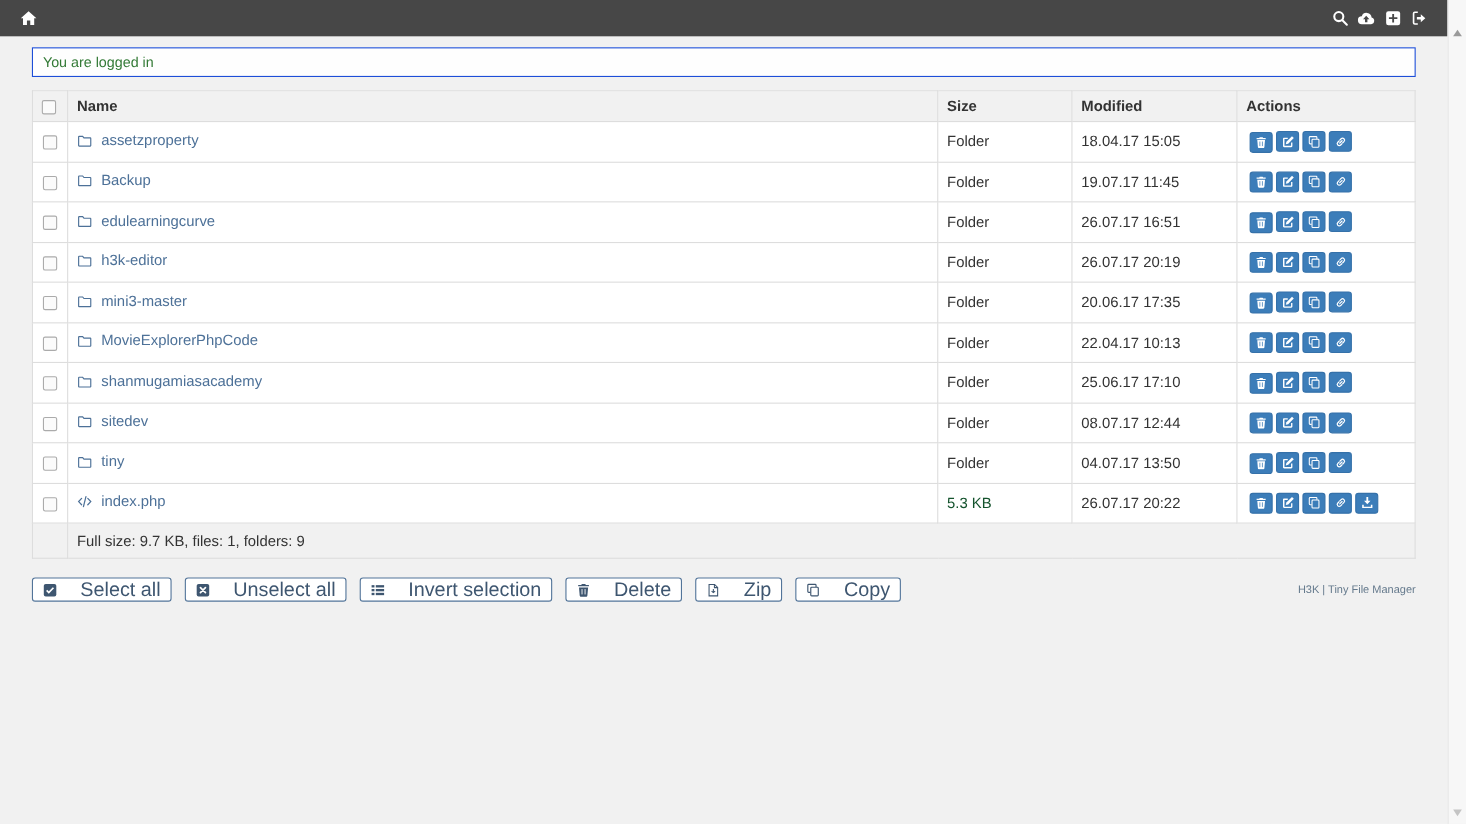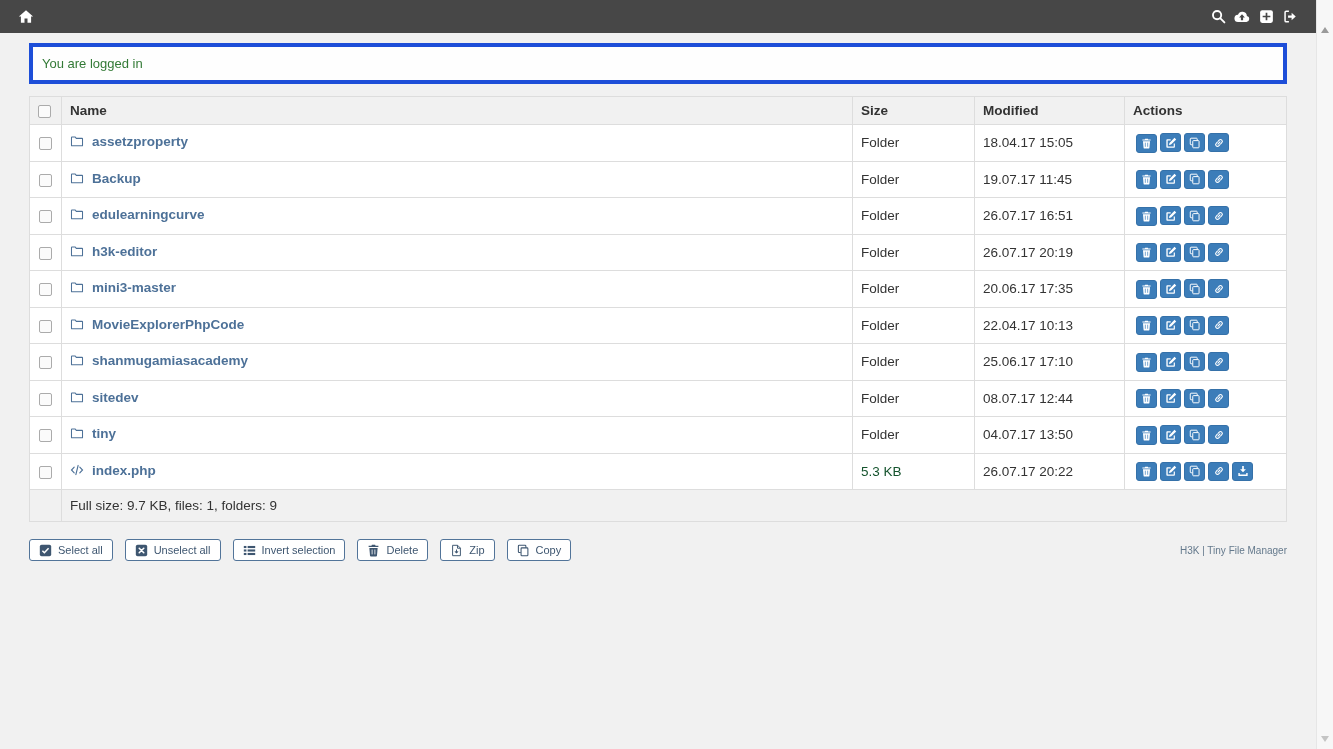--- a/index.html
+++ b/index.html
@@ -35,22 +35,22 @@
   .scrollbar{
     position:absolute;top:0;right:0;width:17px;height:749px;
     background:#f7f7f7;border-left:1px solid #e6e6e6;
   }
   .scroll-arrow{position:absolute;left:4px;width:0;height:0;cursor:pointer;}
   .scroll-arrow.up{top:27px;border-left:4.5px solid transparent;border-right:4.5px solid transparent;border-bottom:6px solid #9a9a9a;}
   .scroll-arrow.down{bottom:7px;border-left:4.5px solid transparent;border-right:4.5px solid transparent;border-top:6px solid #c4c4c4;}
   
   .content{position:absolute;top:33px;left:0;width:1316px;padding:10px 29px 0 29px;}
   .alert-success{
-    border:4px solid #1d4ed8;color:#337a36;background:#fefefe;
-    font-size:13px;padding:5px 9px;height:41px;display:flex;align-items:center;
+    border:1px solid #1d4ed8;color:#337a36;background:#fefefe;
+    font-size:13px;padding:5px 9px;height:27px;display:flex;align-items:center;
     margin-bottom:12px;
   }
   
   table.file-table{width:100%;border-collapse:collapse;background:#fff;font-size:13.5px;}
   .file-table th,.file-table td{border:1px solid var(--border);}
   .file-table th{
     background:#f1f1f1;text-align:left;font-weight:bold;
     padding:6px 8px;color:#333;
   }
   .file-table td{padding:8px;}
@@ -59,35 +59,35 @@
   .col-mod{width:150px;}
   .col-act{width:162px;}
   .muted{color:#14532d;}
   input[type=checkbox]{
     appearance:none;-webkit-appearance:none;margin:0;
     width:13px;height:13px;border:1px solid #ababab;border-radius:2px;
     background:#fbfbfb;vertical-align:middle;cursor:pointer;
   }
   .file-link{
     color:var(--link);text-decoration:none;display:inline-flex;
-    align-items:flex-start;gap:8px;cursor:pointer;font-weight:bold;
+    align-items:flex-end;gap:8px;cursor:pointer;
   }
   .action-btn{
     display:inline-flex;align-items:center;justify-content:center;
     width:21px;height:19px;background:var(--action-blue);
     border:1px solid var(--action-blue-border);border-radius:3px;
     margin-left:3px;cursor:pointer;text-decoration:none;
   }
   .summary-cell{background:#f1f1f1;color:#333;}
   
   .bottombar{display:flex;align-items:center;margin-top:17px;}
   .btn{
-    display:inline-flex;align-items:center;gap:6px;
+    display:inline-flex;align-items:center;gap:21px;
     background:#fff;border:1px solid var(--slate-border);border-radius:3px;
-    height:22px;padding:0 9px;font-size:11px;color:var(--slate);
+    height:22px;padding:0 9px;font-size:18px;color:var(--slate);
     font-family:"Liberation Sans",sans-serif;cursor:pointer;margin-right:12px;
   }
   .btn .icon{color:var(--slate);}
   .footer-text{margin-left:auto;color:#64798c;font-size:10px;text-decoration:none;cursor:pointer;}
 </style>
 </head>
 <body>
 
 <div class="navbar">
   <a class="nav-icon-btn">

